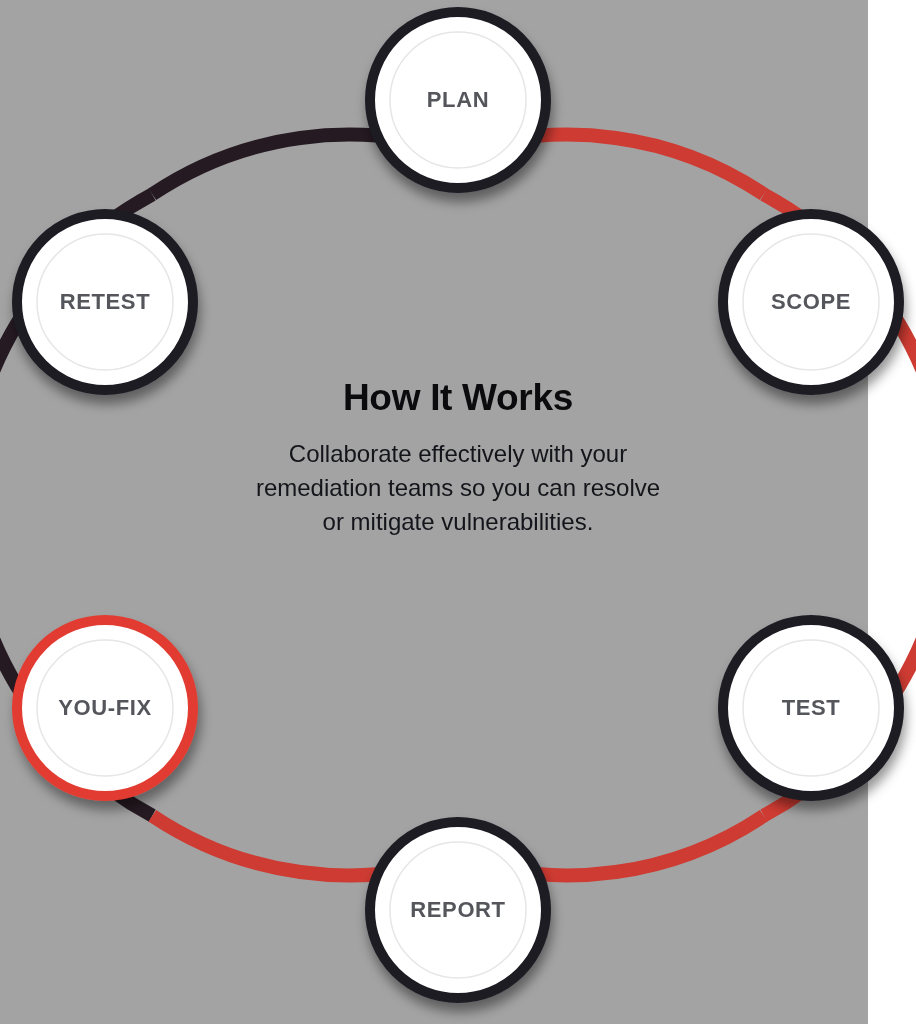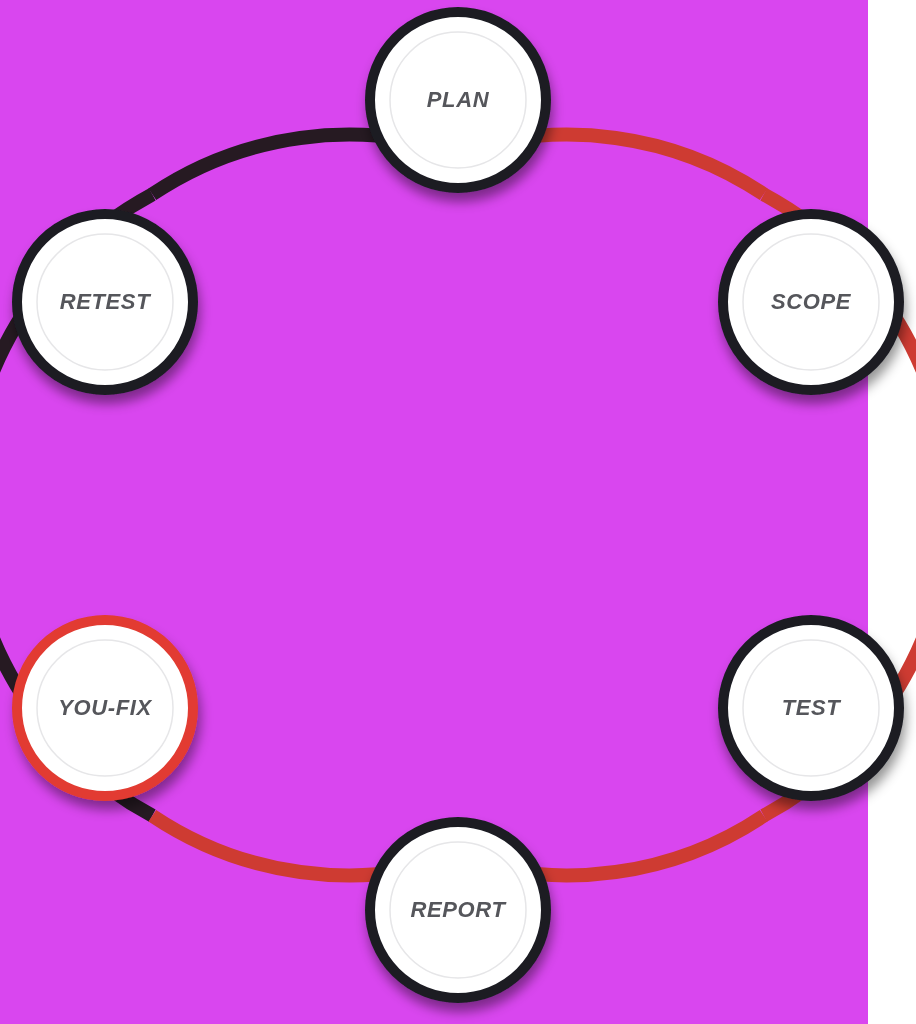--- a/index.html
+++ b/index.html
@@ -11,22 +11,21 @@
   body {
     width: 916px;
     height: 1024px;
     font-family: "Liberation Sans", sans-serif;
     overflow: hidden;
   }
   #stage {
     position: relative;
     width: 868px;
     height: 1024px;
-    background: #d946ef;
-    font-style: italic;
+    background: #a3a3a3;
   }
   #wheel {
     position: absolute;
     left: 0;
     top: 0;
     width: 916px;
     height: 1024px;
     display: block;
   }
   .center-block {
@@ -123,14 +122,22 @@
       <text class="node-label" x="105" y="709">YOU-FIX</text>
     </g>
 
     <g>
       <circle cx="105" cy="302" r="88" fill="#FFFFFF" stroke="#1B1C24" stroke-width="10" filter="url(#nodeShadow)"></circle>
       <circle cx="105" cy="302" r="68" fill="none" stroke="#E6E6E8" stroke-width="1.5"></circle>
       <text class="node-label" x="105" y="303">RETEST</text>
     </g>
   </svg>
 
+  <div class="center-block">
+    <h1 class="center-title">How It Works</h1>
+    <p class="center-desc">
+      <span>Collaborate effectively with your</span><br>
+      <span>remediation teams so you can resolve</span><br>
+      <span>or mitigate vulnerabilities.</span>
+    </p>
+  </div>
 
 </div>
 
 </body></html>

